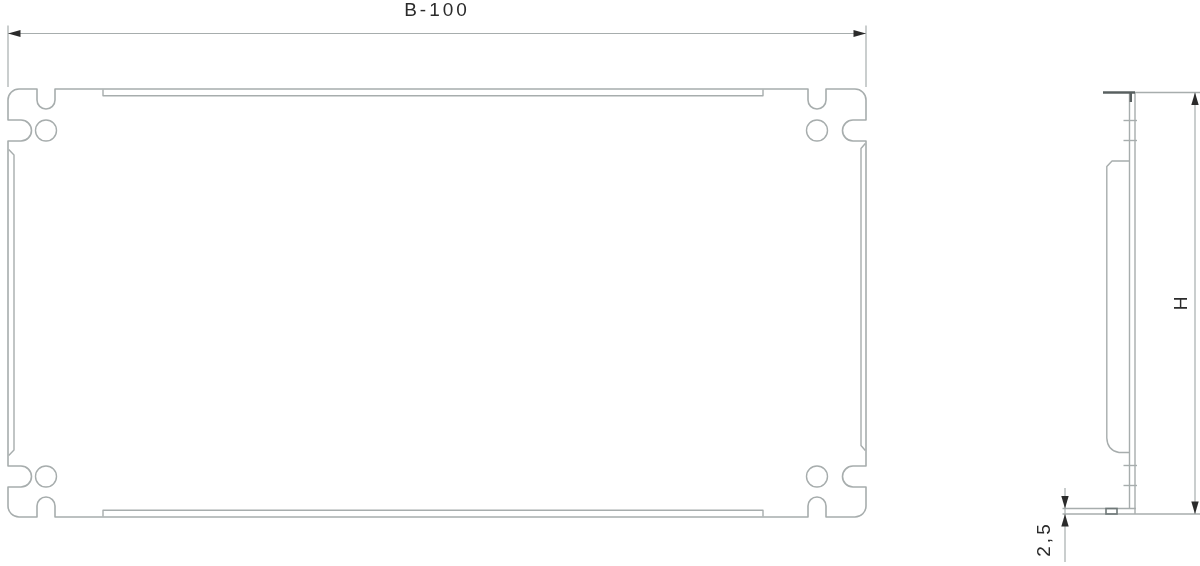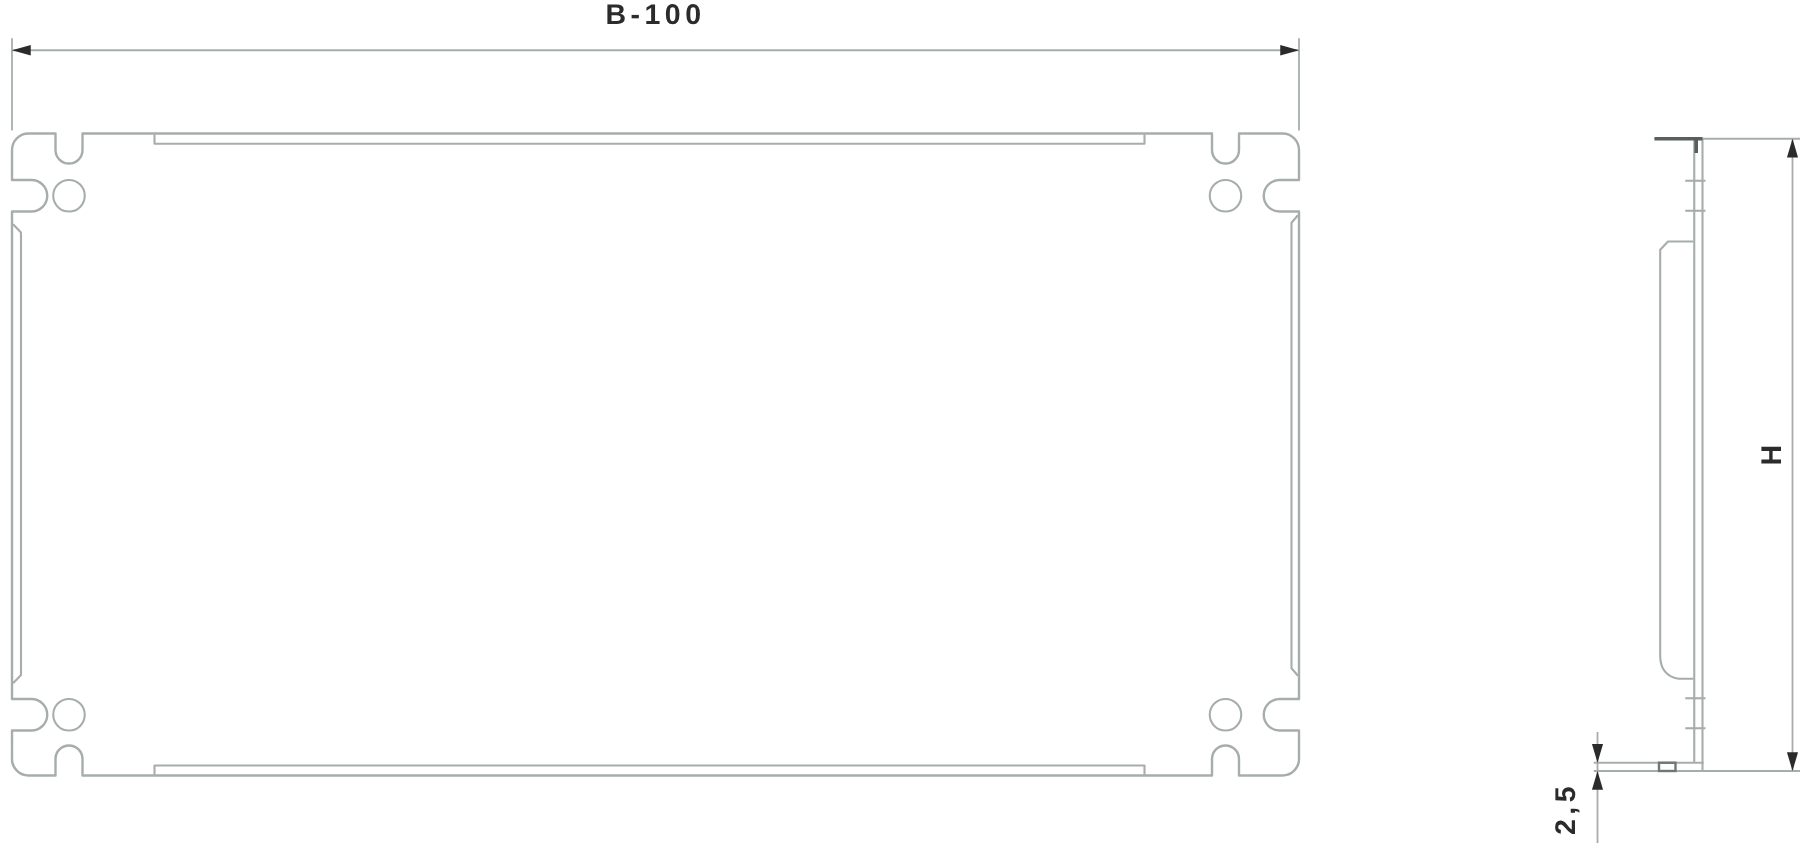--- a/index.html
+++ b/index.html
@@ -6,21 +6,20 @@
     margin: 0;
     padding: 0;
     background: #ffffff;
   }
   .canvas {
     position: relative;
     width: 1200px;
     height: 566px;
     background: #ffffff;
     overflow: hidden;
-    font-weight: bold;
   }
   svg {
     display: block;
   }
   .thin-lines {
     fill: none;
     stroke-width: 1.4;
     stroke-linecap: butt;
     stroke-linejoin: round;
   }

